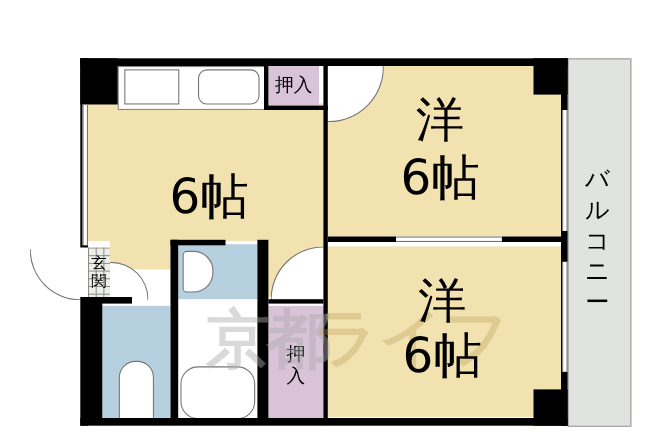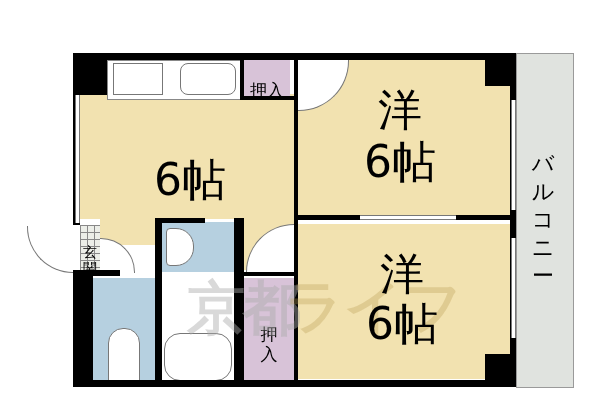--- a/index.html
+++ b/index.html
@@ -5,21 +5,21 @@
   html, body { margin:0; padding:0; }
   body { width:600px; height:400px; background:#ffffff; position:relative; overflow:hidden; font-family:"DejaVu Sans", sans-serif; }
   .abs { position:absolute; }
   .wall { position:absolute; background:#000; }
   .floor { position:absolute; background:#f2e2b0; }
   .wet { position:absolute; background:#b6d0e0; }
   .closet { position:absolute; background:#d8c3d8; }
   .balcony { position:absolute; background:#e0e3df; border:1px solid #9a9a9a; }
   .label { position:absolute; color:#000; text-align:center; line-height:1; white-space:nowrap; }
   .big { font-size:44px; }
-  .small { font-size:17px;margin-top:12px; }
+  .small { font-size:17px; }
   .win { position:absolute; background:#fff; border-left:1px solid #777; border-right:1px solid #777; }
   .winh { position:absolute; background:#fff; border-top:1px solid #777; border-bottom:1px solid #777; }
   .door-arc { position:absolute; background:#fff; border:1px solid #777; }
   .tile { position:absolute; background-color:#eceee8;
     background-image: linear-gradient(#888 1px, transparent 1px), linear-gradient(90deg, #888 1px, transparent 1px);
     background-size:7px 7px; }
   .watermark { position:absolute; font-size:58px; font-weight:bold; color:rgba(170,170,170,0.45); letter-spacing:-2px; white-space:nowrap; }
   .watermark2 { position:absolute; font-size:58px; font-weight:bold; color:rgba(190,160,90,0.35); white-space:nowrap; }
 </style>
 </head>

